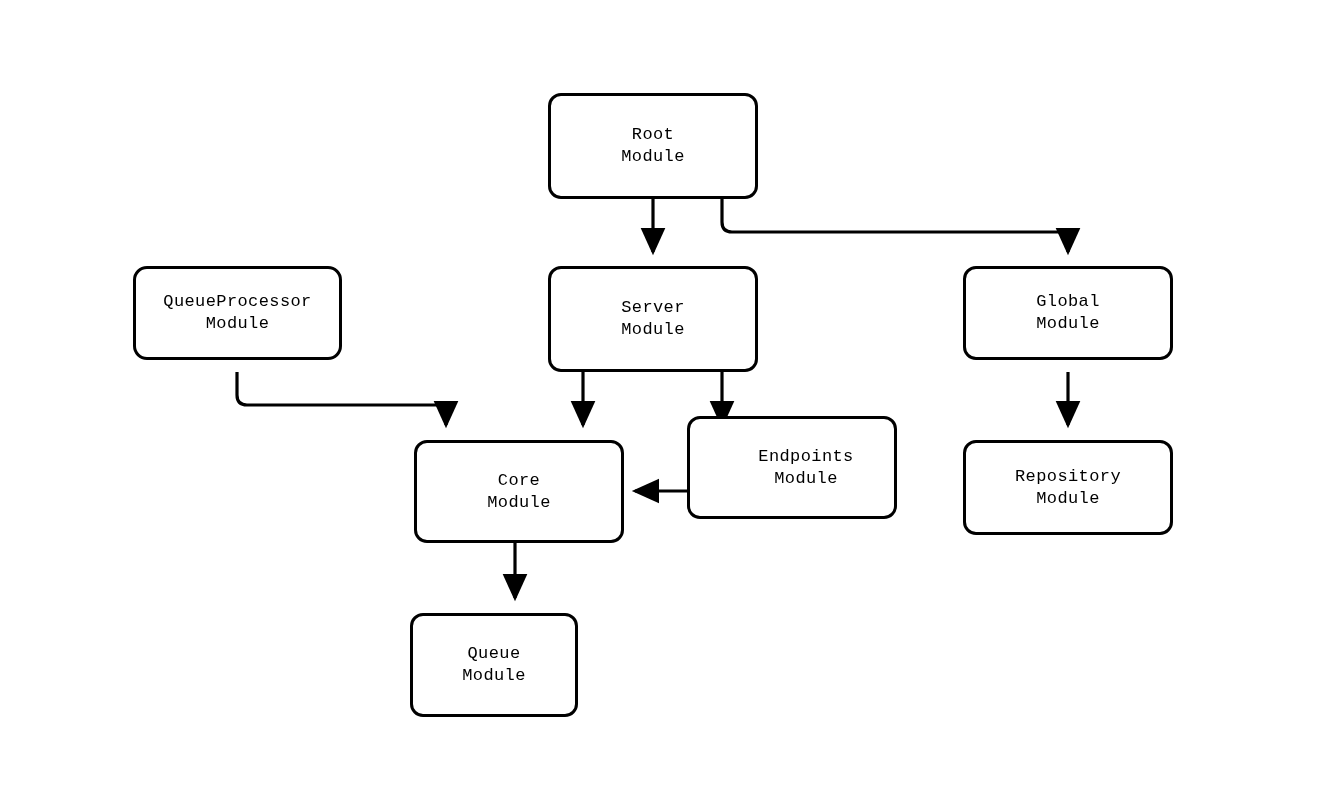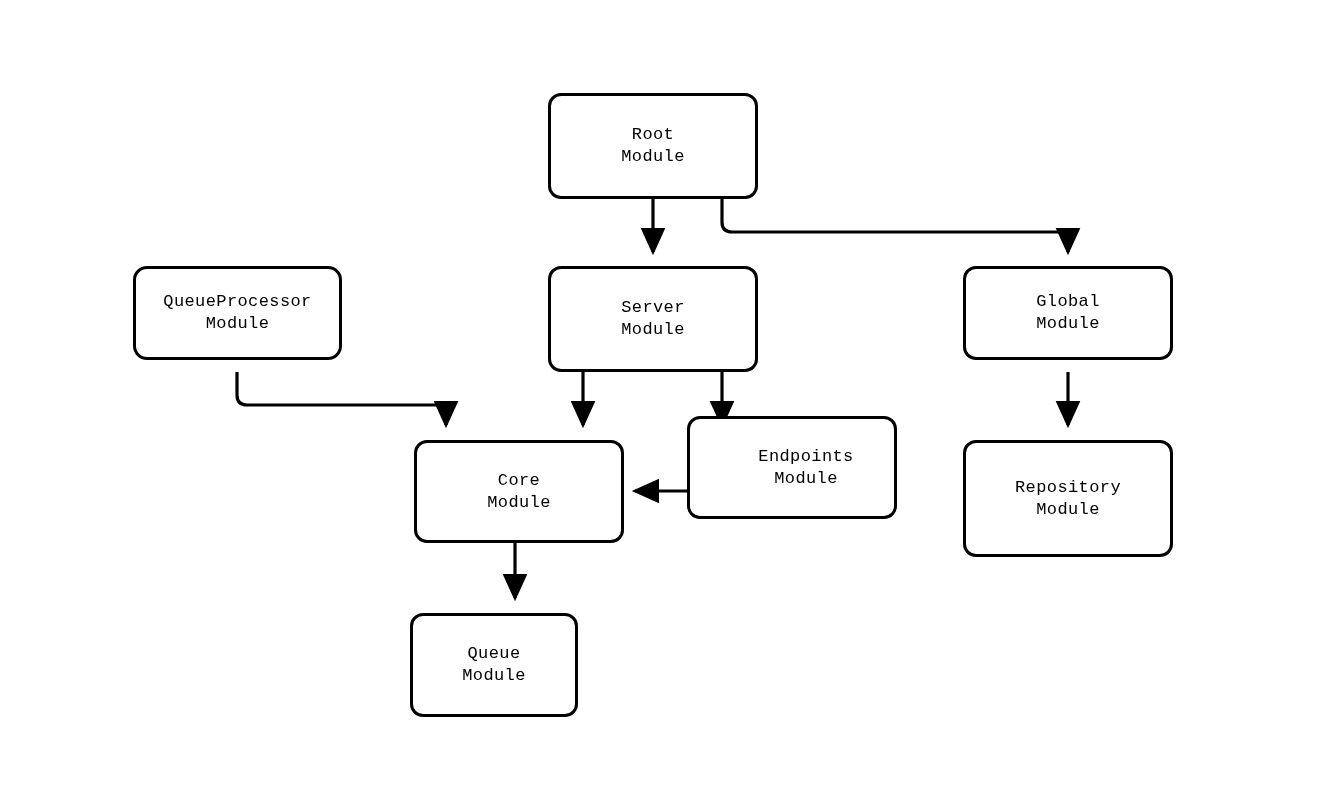--- a/index.html
+++ b/index.html
@@ -88,21 +88,21 @@
 Module</div>
       </div>
       <div class="node" style="left: 414px; top: 440px; width: 210px; height: 103px; border-color: rgb(0, 0, 0);">
         <div class="node-label">Core
 Module</div>
       </div>
       <div class="node" style="left: 687px; top: 416px; width: 210px; height: 103px; border-color: rgb(0, 0, 0); padding-left: 28px;">
         <div class="node-label">Endpoints
 Module</div>
       </div>
-      <div class="node" style="left: 963px; top: 440px; width: 210px; height: 117px; border-color: rgb(0, 0, 0);">
+      <div class="node" style="left: 963px; top: 440px; width: 210px; height: 95px; border-color: rgb(0, 0, 0);">
         <div class="node-label">Repository
 Module</div>
       </div>
       <div class="node" style="left: 410px; top: 613px; width: 168px; height: 104px; border-color: rgb(0, 0, 0);">
         <div class="node-label">Queue
 Module</div>
       </div>
     </div>
 
 </div>

